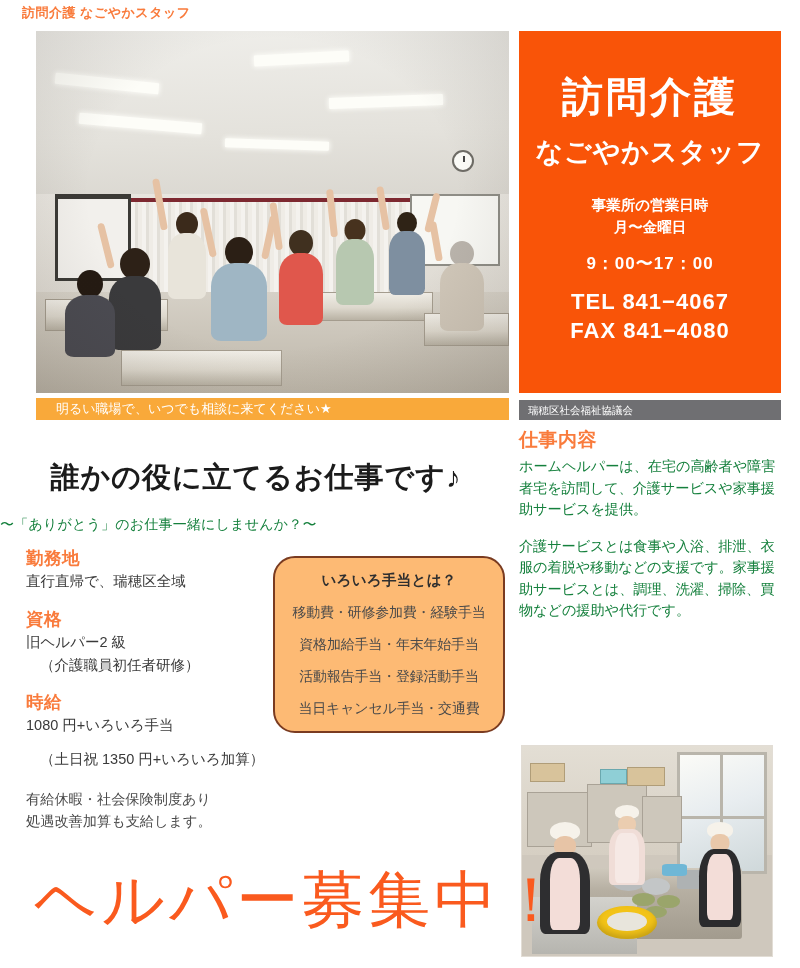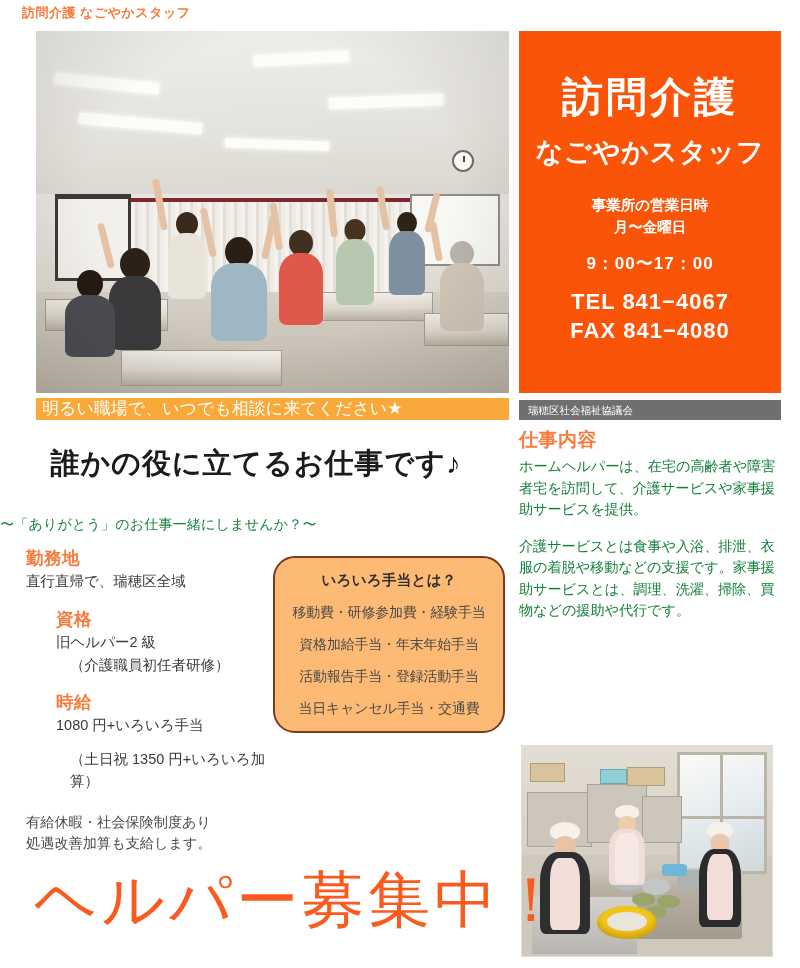--- a/index.html
+++ b/index.html
@@ -112,23 +112,23 @@
 
   
   .caption-bar {
     position: absolute;
     left: 36px;
     top: 398px;
     width: 473px;
     height: 22px;
     background: #F9A93A;
     color: #ffffff;
-    font-size: 17px;
+    font-size: 13px;
     line-height: 22px;
-    padding-left: 6px;
+    padding-left: 20px;
     white-space: nowrap;
     overflow: hidden;
   }
 
   
   .hero {
     position: absolute;
     left: 519px;
     top: 31px;
     width: 262px;
@@ -272,21 +272,21 @@
     background: #f3ddd8; border-radius: 30% 30% 12% 12%;
   }
   .kp .torso {
     position: absolute; left: 50%; transform: translateX(-50%);
     border-radius: 35% 35% 10% 10%;
   }
 
   
   .lead-title {
     position: absolute;
-    left: 0; top: 444px; width: 512px;
+    left: 0; top: 458px; width: 512px;
     text-align: center;
     font-size: 29px;
     font-weight: bold;
     color: #1b1b1b;
     letter-spacing: 1px;
   }
   .lead-sub {
     position: absolute;
     left: 0; top: 516px; width: 512px;
     text-align: left;
@@ -306,21 +306,21 @@
     font-size: 17.5px;
     font-weight: bold;
     letter-spacing: 0.5px;
   }
   .fact-value {
     font-size: 14.5px;
     color: #3a3a3a;
     line-height: 1.5;
     margin-top: 1px;
   }
-  .fact-block + .fact-block { margin-top: 14px; margin-left: 30px; }
+  .fact-block + .fact-block { margin-top: 14px; }
   .fact-note {
     font-size: 14.5px;
     color: #3a3a3a;
     line-height: 1.55;
     margin-top: 11px;
     padding-left: 14px;
   }
   .fact-tail {
     font-size: 14.2px;
     color: #4a4a4a;

